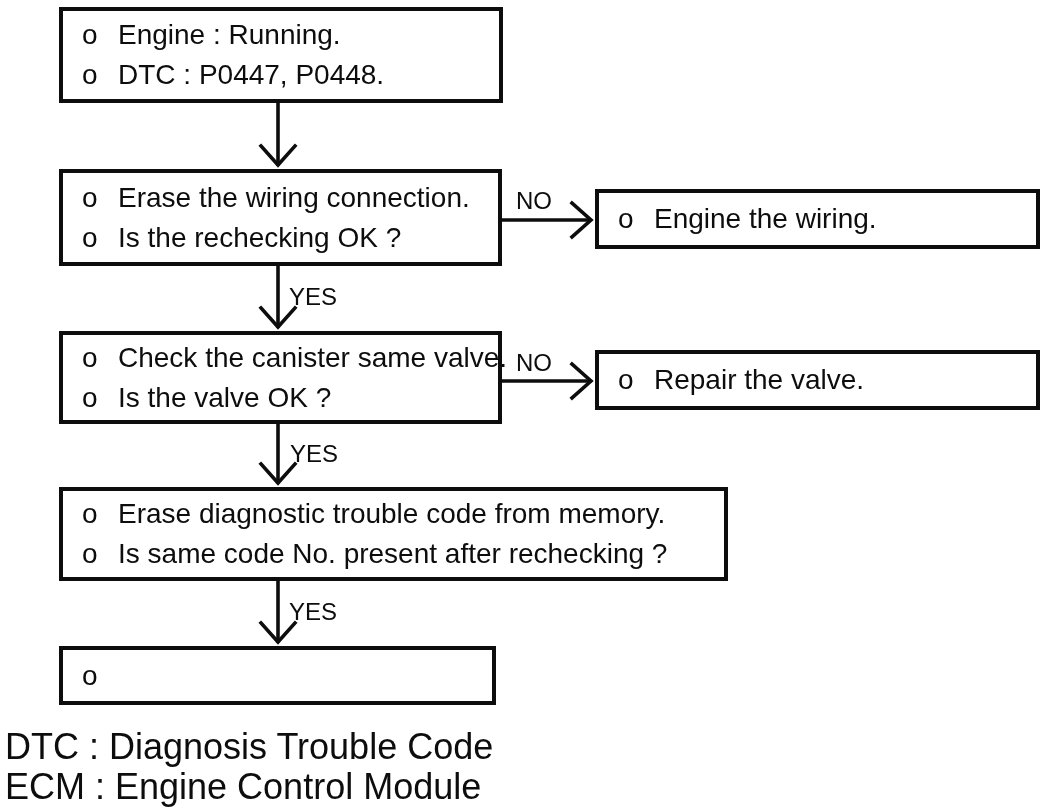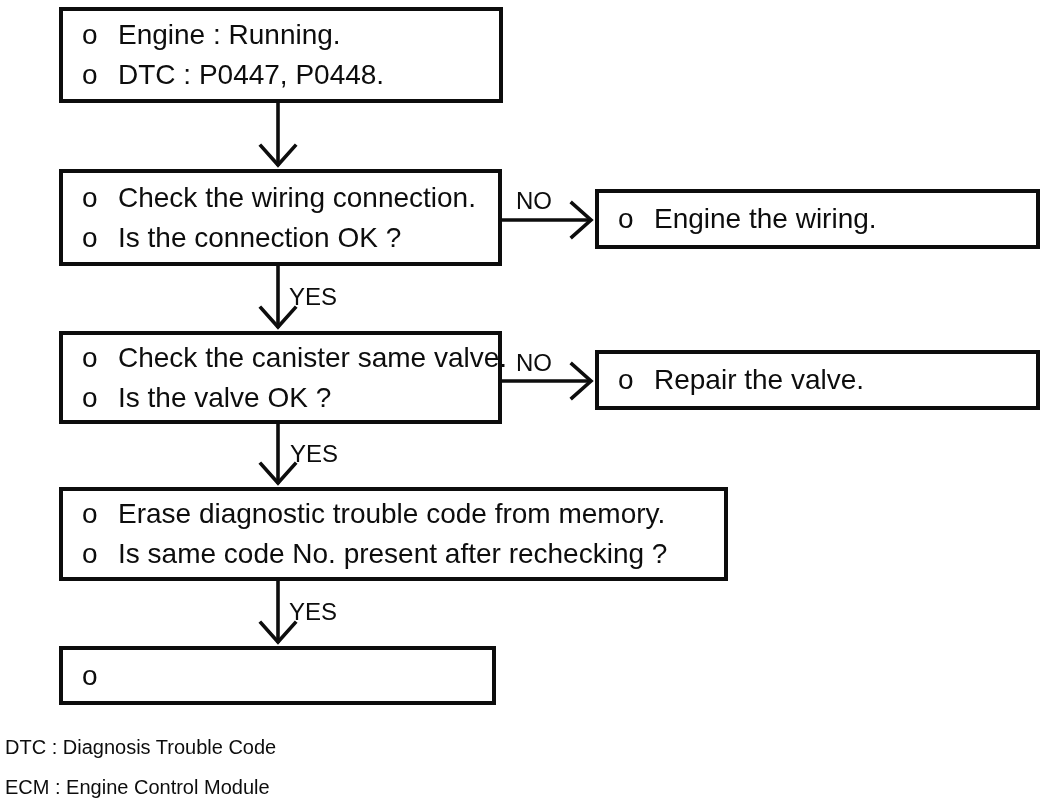--- a/index.html
+++ b/index.html
@@ -33,21 +33,21 @@
     display:flex;align-items:center;height:40px;white-space:nowrap;
   }
   .node .bullet{
     display:inline-block;width:17px;flex:0 0 17px;
   }
   .node .txt{margin-left:19px;}
   .edge-label{
     position:absolute;font-size:24px;line-height:30px;white-space:nowrap;
   }
   .legend{
-    position:absolute;left:5px;top:727px;font-size:20px;
+    position:absolute;left:5px;top:727px;font-size:36px;
   }
   .legend .legend-line{height:40px;line-height:40px;white-space:nowrap;}
 </style>
 </head>
 <body>
 
 <div class="canvas">
 
   <svg class="arrows" viewBox="0 0 1056 810">
     <line x1="278" y1="104" x2="278" y2="164"></line>
@@ -76,25 +76,25 @@
     </div>
     <div class="line">
       <span class="bullet">o</span>
       <span class="txt">DTC : P0447, P0448.</span>
     </div>
   </div>
 
   <div class="node" style="left:59px;top:169px;width:443px;height:97px;">
     <div class="line">
       <span class="bullet">o</span>
-      <span class="txt">Check the wiring connection.</span>
+      <span class="txt">Erase the wiring connection.</span>
     </div>
     <div class="line">
       <span class="bullet">o</span>
-      <span class="txt">Is the connection OK ?</span>
+      <span class="txt">Is the rechecking OK ?</span>
     </div>
   </div>
 
   <div class="node" style="left:595px;top:189px;width:445px;height:60px;">
     <div class="line">
       <span class="bullet">o</span>
       <span class="txt">Engine the wiring.</span>
     </div>
   </div>
 

